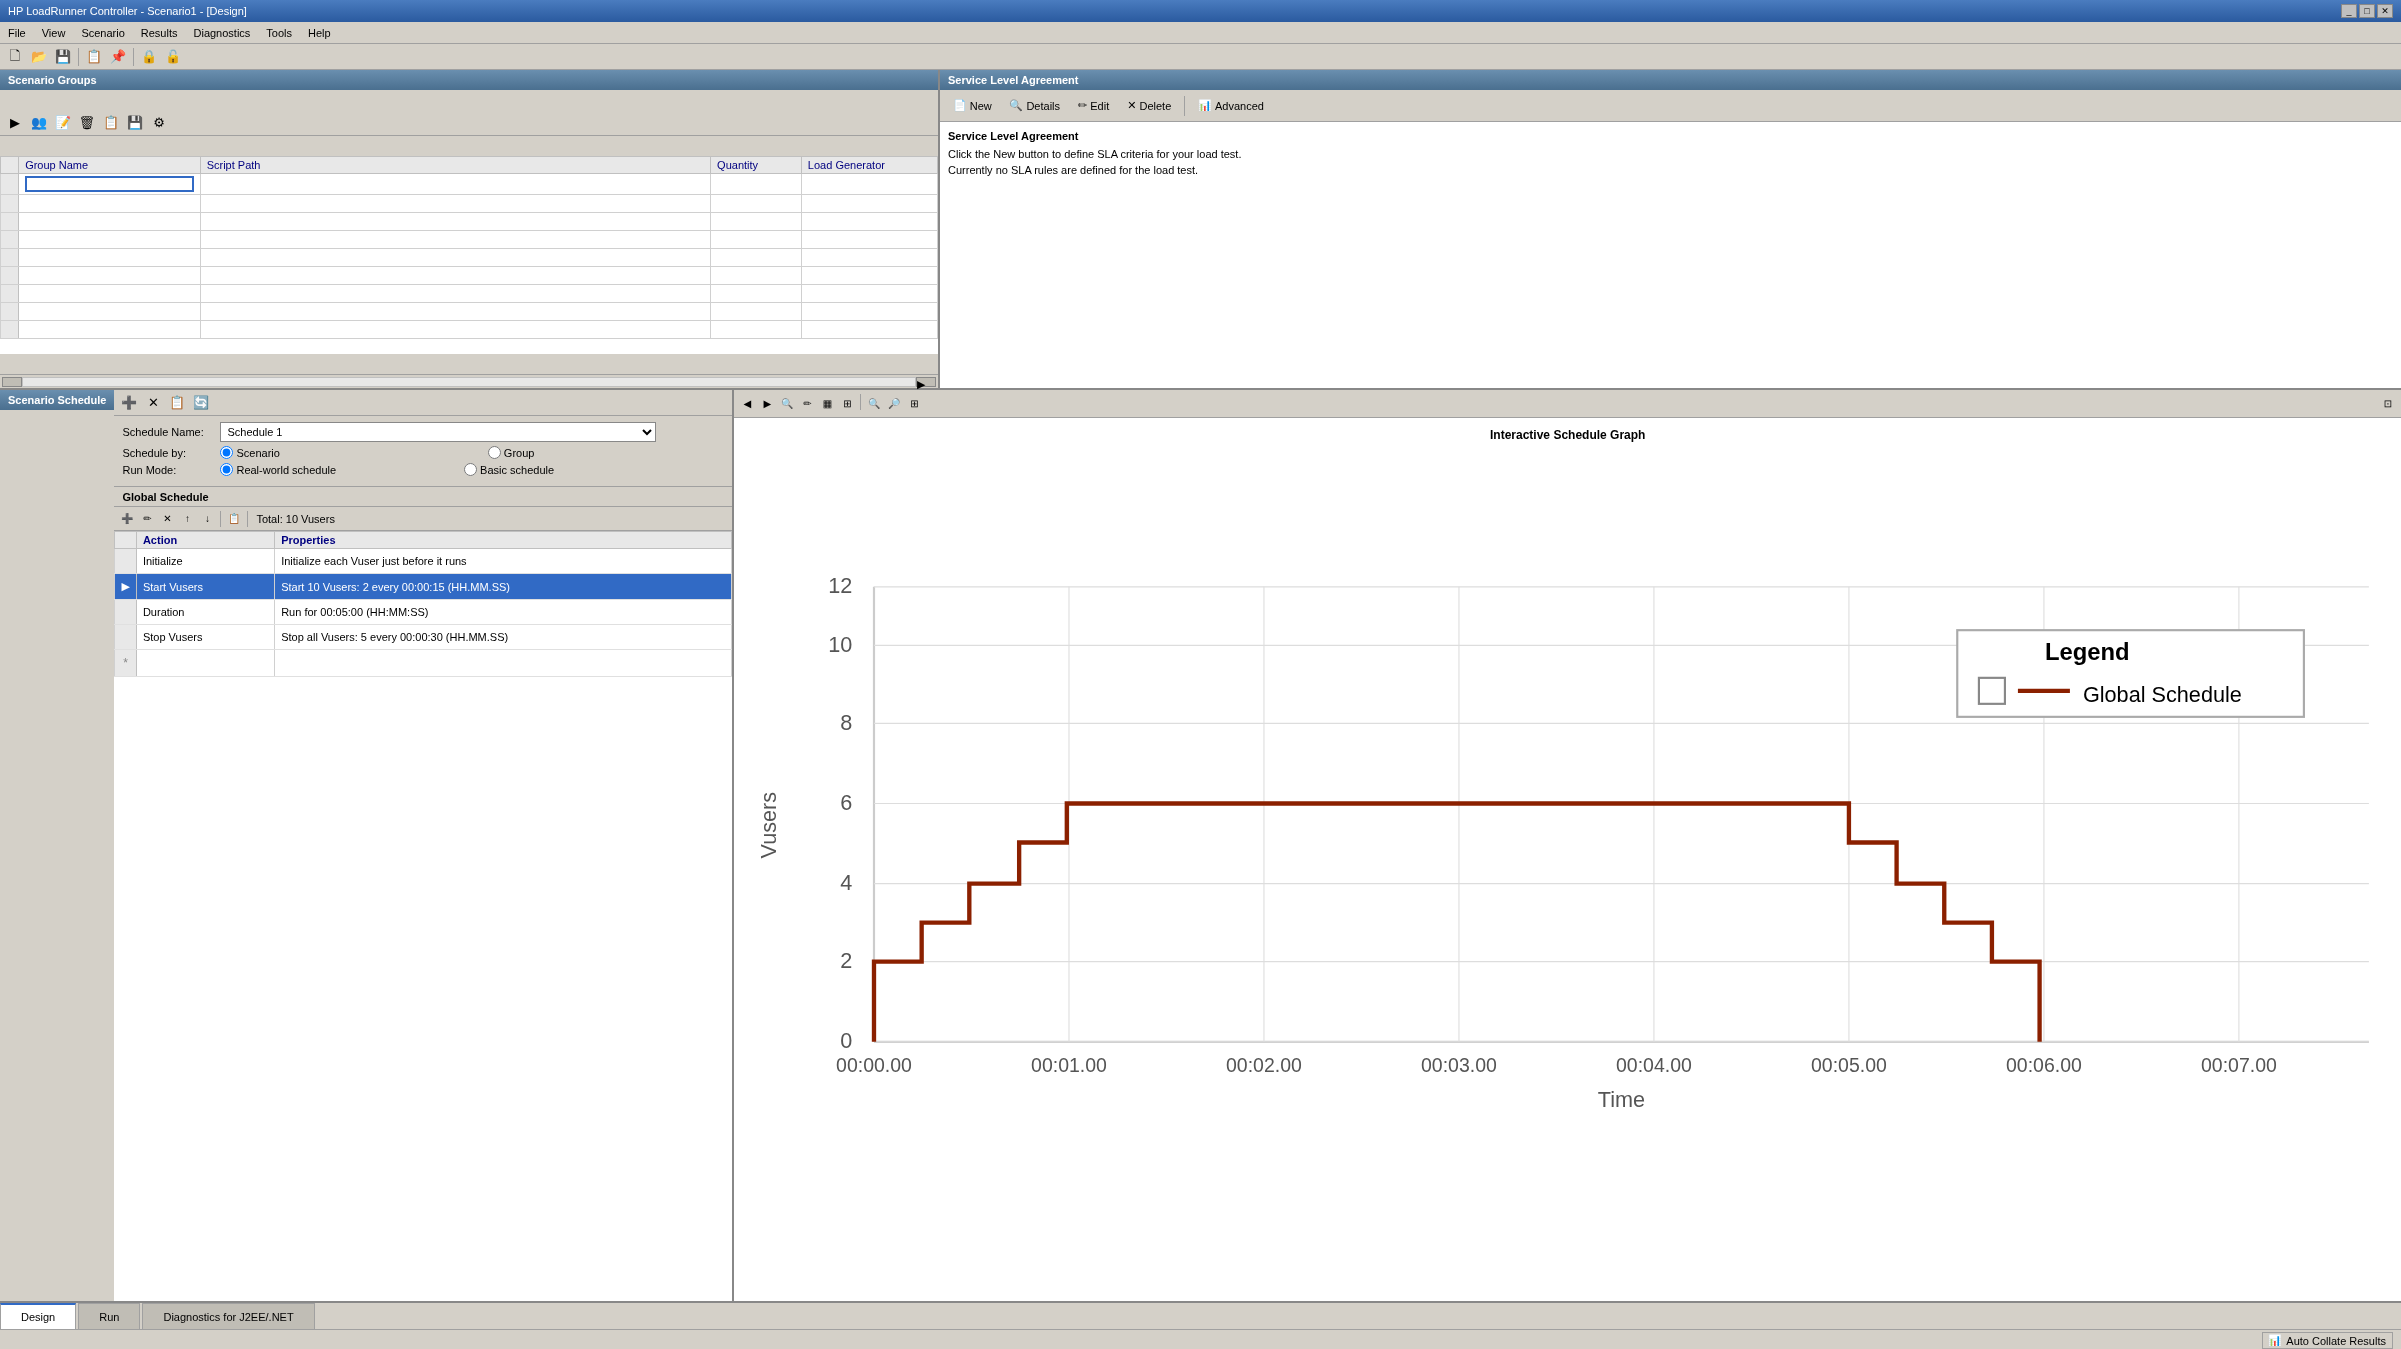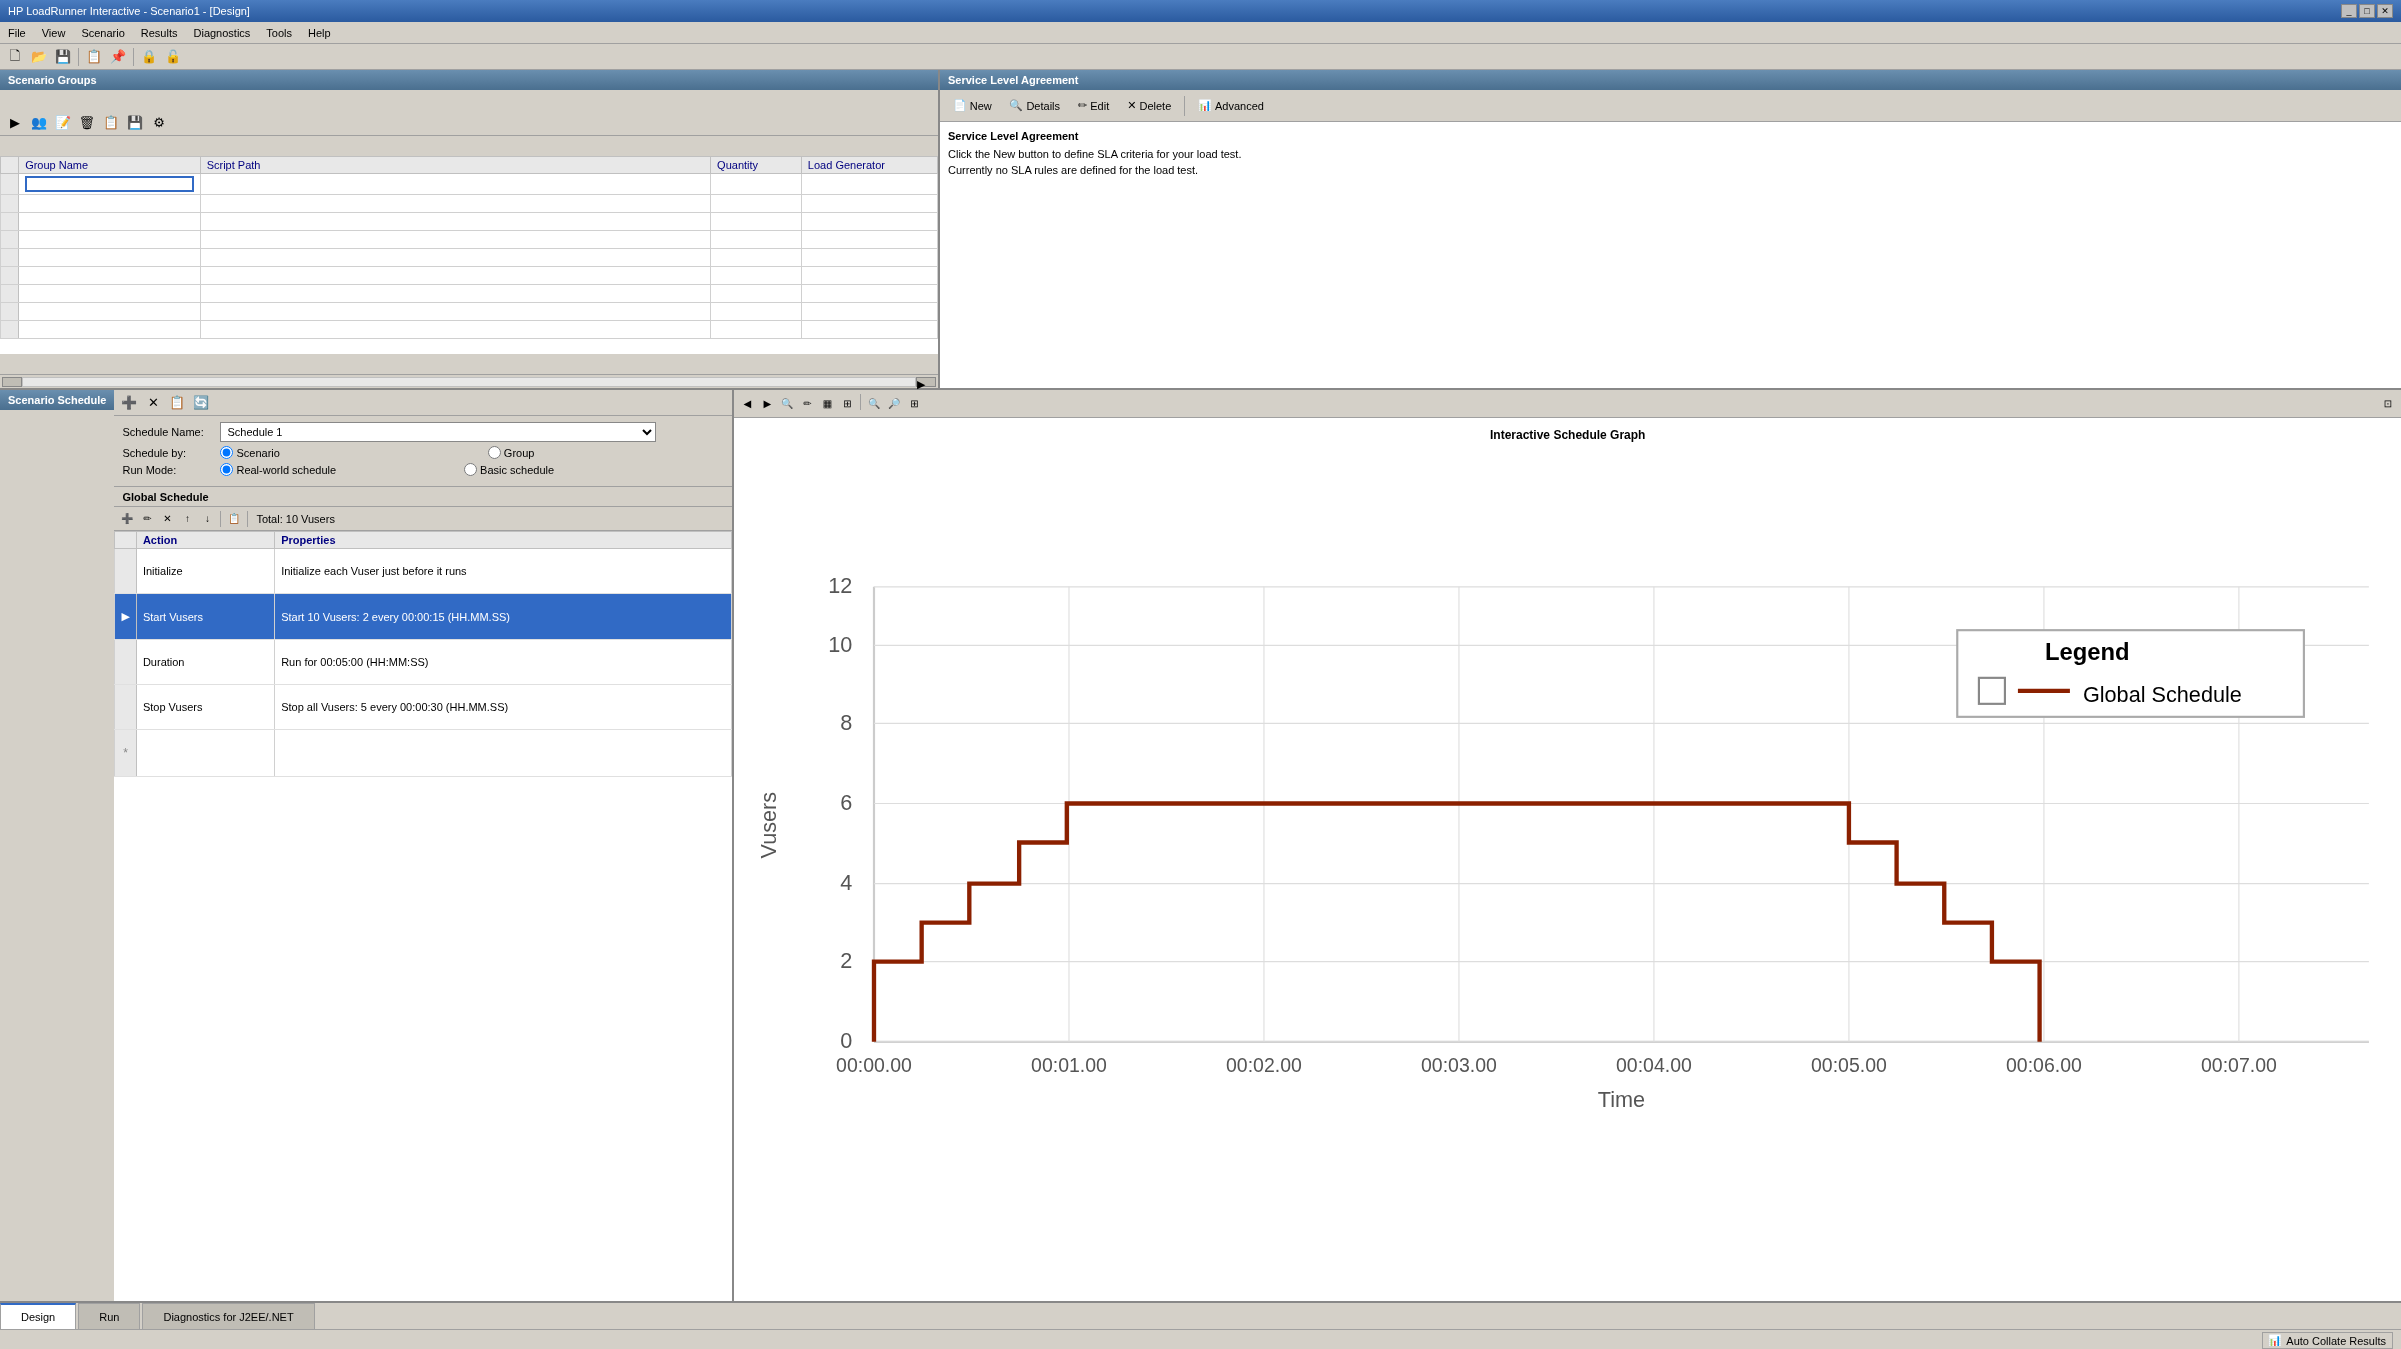--- a/index.html
+++ b/index.html
@@ -252,21 +252,21 @@
     .schedule-table { width: 100%; border-collapse: collapse; }
     .schedule-table th {
       background: #e8e8e8;
       border: 1px solid #c0c0c0;
       padding: 2px 6px;
       font-weight: bold;
       text-align: left;
     }
     .schedule-table td {
       border-bottom: 1px solid #e0e0e0;
-      padding: 16px 6px;
+      padding: 6px 6px;
       height: 20px;
     }
     .schedule-table tr.selected td { background: #316ac5; color: white; }
     .row-arrow { width: 16px; background: #e8e8e8; border-right: 1px solid #c0c0c0; text-align: center; padding: 0; }
     .row-new td { color: #888; }
 
     
     #schedule-right {
       flex: 1;
       display: flex;
@@ -348,21 +348,21 @@
       outline: none;
       font-size: 11px;
       width: 100%;
       height: 100%;
     }
   </style>
 </head>
 <body>
 
 <div id="titlebar">
-  <span>HP LoadRunner Interactive - Scenario1 - [Design]</span>
+  <span>HP LoadRunner Controller - Scenario1 - [Design]</span>
   <div id="titlebar-controls">
     <span>_</span>
     <span>□</span>
     <span>✕</span>
   </div>
 </div>
 
 <div id="menubar">
   <span>File</span>
   <span>View</span>

